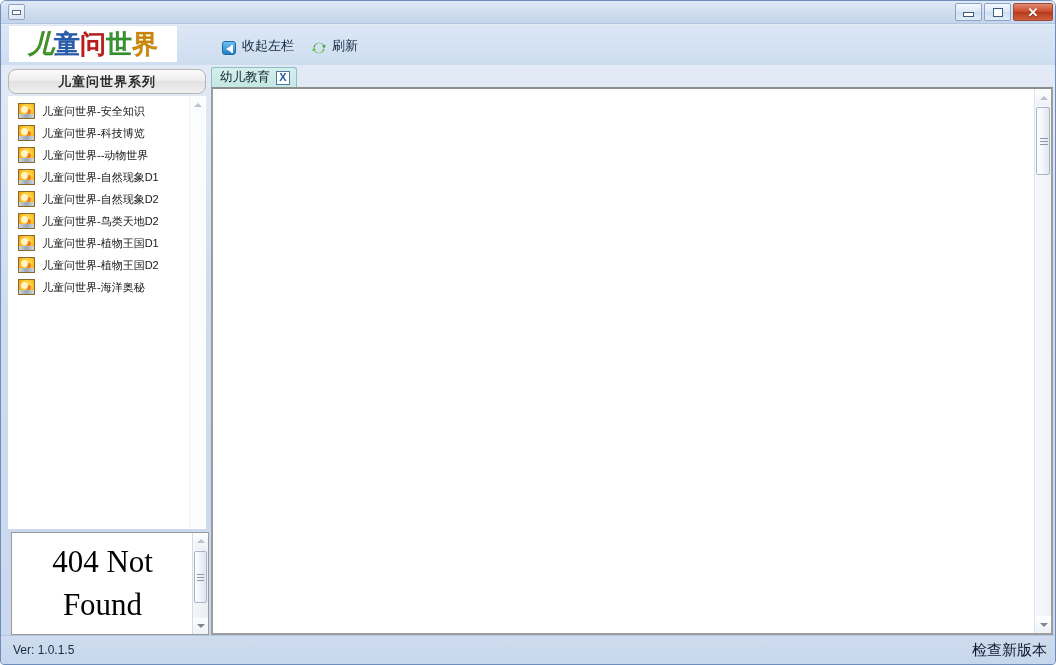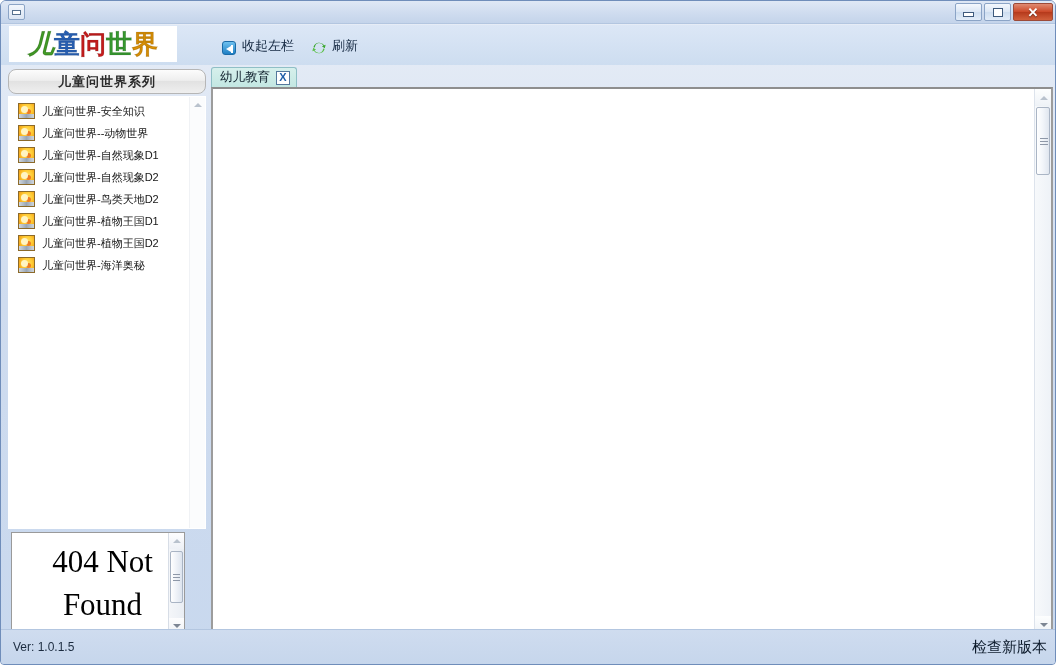--- a/index.html
+++ b/index.html
@@ -259,21 +259,21 @@
     width: 0; height: 0;
     border-left: 4px solid transparent;
     border-right: 4px solid transparent;
     border-top: 4px solid #7d8694;
   }
 
   
   #sidebar-bottom {
     position: absolute;
     left: 10px; top: 531px;
-    width: 174px;
+    width: 198px;
     height: 103px;
     background: #ffffff;
     border: 1px solid #9a9a9a;
     overflow: hidden;
   }
   #notfound-text {
     position: absolute;
     left: 0; top: 8px;
     width: 181px;
     text-align: center;
@@ -405,21 +405,21 @@
   #content-scroll-bottom {
     position: absolute;
     left: 0; bottom: 0;
   }
 
   
   #status-bar {
     position: absolute;
     left: 0; bottom: 0;
     width: 1056px;
-    height: 35px;
+    height: 29px;
     background: linear-gradient(to bottom, #cfdcef 0%, #c6d6ec 100%);
     border-top: 1px solid #b3c6e0;
     display: flex;
     align-items: center;
     justify-content: space-between;
     padding: 0 10px 0 12px;
   }
   #status-version {
     font-size: 12px;
     color: #1b2b3f;
@@ -485,20 +485,24 @@
 
     <div id="sidebar-list-wrap">
       <div id="sidebar-list">
 
         <div class="list-item">
           <span class="item-icon"></span>
           <span class="item-label">儿童问世界-安全知识</span>
         </div>
         <div class="list-item">
           <span class="item-icon"></span>
+          <span class="item-label">儿童问世界-科技博览</span>
+        </div>
+        <div class="list-item">
+          <span class="item-icon"></span>
           <span class="item-label">儿童问世界--动物世界</span>
         </div>
         <div class="list-item">
           <span class="item-icon"></span>
           <span class="item-label">儿童问世界-自然现象D1</span>
         </div>
         <div class="list-item">
           <span class="item-icon"></span>
           <span class="item-label">儿童问世界-自然现象D2</span>
         </div>

